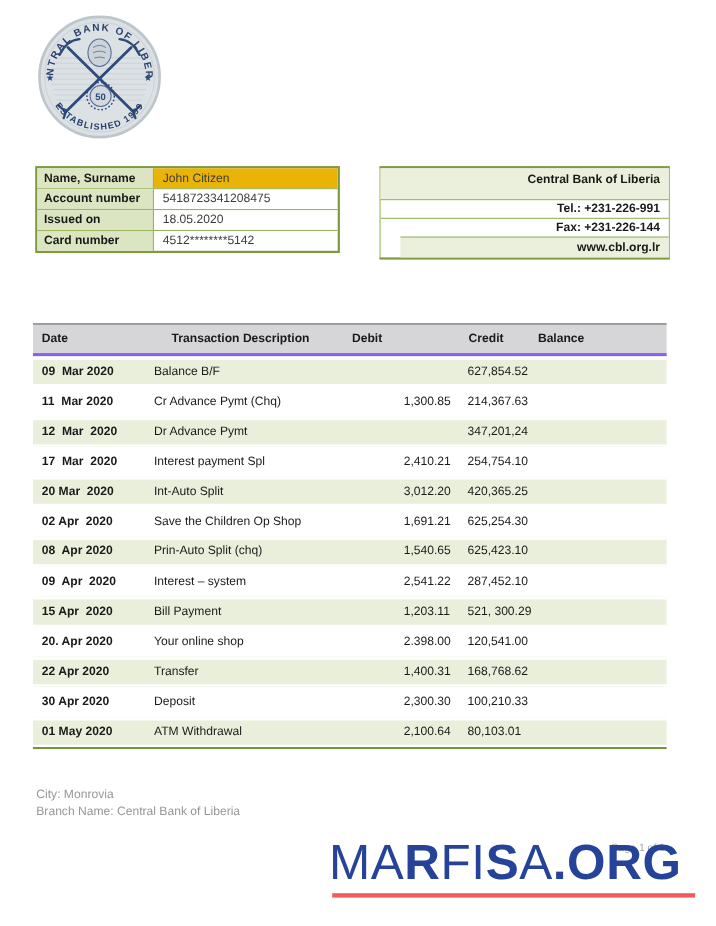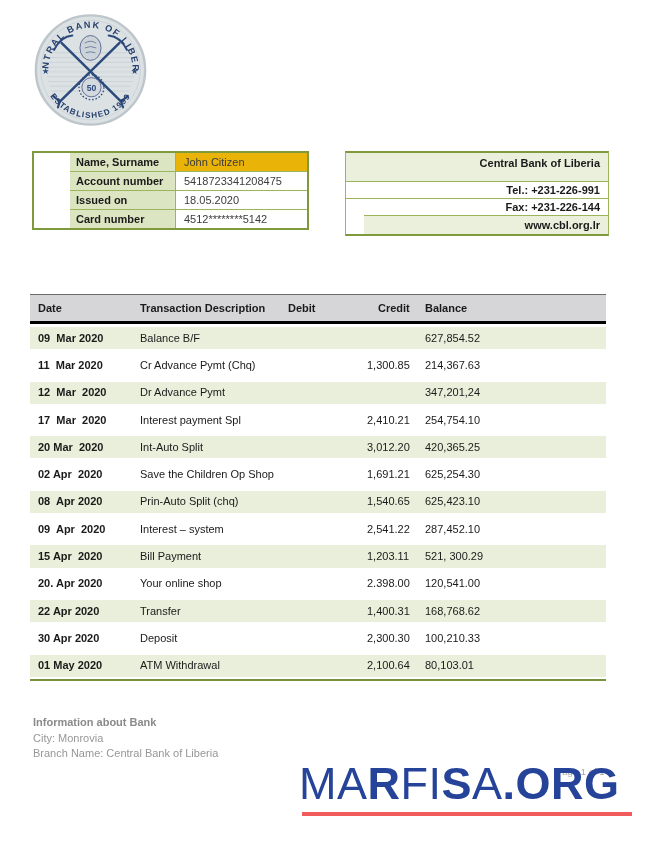--- a/index.html
+++ b/index.html
@@ -4,21 +4,21 @@
 <style>
   html,body{margin:0;padding:0;background:#e8e8e8;}
   .page{position:relative;width:651px;height:842px;background:#ffffff;margin:0 auto;
         font-family:"Liberation Sans",sans-serif;color:#1a1a1a;overflow:hidden;}
 
   
   .seal{position:absolute;left:33px;top:10px;}
 
   
   .acct{position:absolute;left:32px;top:151px;width:273px;border:2px solid #7e9a3d;font-size:11px;}
-  .acct-row{display:grid;grid-template-columns:106px 1fr;border-top:1px solid #9ab55c;margin-left:36px;}
+  .acct-row{display:grid;grid-template-columns:106px 1fr;border-top:1px solid #9ab55c;}
   .acct-row:first-child{border-top:none;}
   .acct-label{background:#dbe5c1;font-weight:bold;padding:2px 4px 2px 6px;border-right:1px solid #9ab55c;
               display:flex;align-items:center;}
   .acct-value{padding:2px 4px 2px 8px;color:#3c3c3c;display:flex;align-items:center;white-space:pre-line;line-height:14px;}
   .acct-row:first-child .acct-value{background:#eab308;}
   .r-h16{min-height:16px;} .r-h31{min-height:30px;} .r-h17{min-height:17px;}
 
   
   .bank{position:absolute;left:345px;top:151px;width:262px;border:1px solid #9ab55c;
         border-top:2px solid #7e9a3d;border-bottom:2px solid #7e9a3d;font-size:11px;}
@@ -26,22 +26,22 @@
             padding-right:8px;border-top:1px solid #9ab55c;}
   .bank-row:first-child{border-top:none;}
   .bank-row.green{background:#eaf0dc;}
   .b-h24{height:24px;align-items:flex-start;padding-top:4px;}
   .b-h19{height:19px;align-items:flex-end;padding-bottom:3px;}
   .b-h16{height:16px;} .b-h18{height:18px;margin-left:18px;}
 
   
   .tx{position:absolute;left:30px;top:294px;width:576px;font-size:11px;}
   .tx-header{display:grid;grid-template-columns:105px 152px 60px 78px 181px;height:26px;
-             background:#d6d6d8;border-top:1px solid #6b6b6b;border-bottom:3px solid #000000;
-             align-items:center;font-weight:bold;}
+             background:#d6d6d8;border-top:1px solid #6b6b6b;border-bottom:3px solid #8b5cf6;
+             align-items:center;font-weight:bold;gap:16px;}
   .tx-body{border-bottom:2px solid #77933c;}
   .tx-body > div{display:grid;grid-template-columns:105px 152px 60px 78px 181px;height:27.3px;align-items:center;}
   .tx-body > div:nth-of-type(odd){background:#e9efda;box-shadow:inset 0 3px 0 #ffffff, inset 0 -2px 0 #ffffff;}
   .c-date{padding-left:8px;font-weight:bold;white-space:pre;}
   .c-desc{padding-left:5px;}
   .c-debit{padding-left:1px;}
   .c-credit{padding-left:0;margin-left:20px;}
   .tx-header .c-credit{padding-left:11px;}
   .c-balance{padding-left:0;}
 
@@ -250,21 +250,20 @@
           <div class="c-date">01 May 2020</div>
           <div class="c-desc">ATM Withdrawal</div>
           <div class="c-debit"></div>
           <div class="c-credit">2,100.64</div>
           <div class="c-balance">80,103.01</div>
         </div>
       </div>
   </div>
 
   <div class="binfo">
-    <div class="head">Information about Bank</div>
     <div>City: Monrovia</div>
     <div>Branch Name: Central Bank of Liberia</div>
   </div>
 
   <div class="pagenote">Page 1 of 1</div>
   <div class="brand">
     <div class="brand-text"><span>MA</span><span class="b">R</span><span>FI</span><span class="b">S</span><span>A</span><span class="b">.ORG</span></div>
     <div class="brand-underline"></div>
   </div>
 

